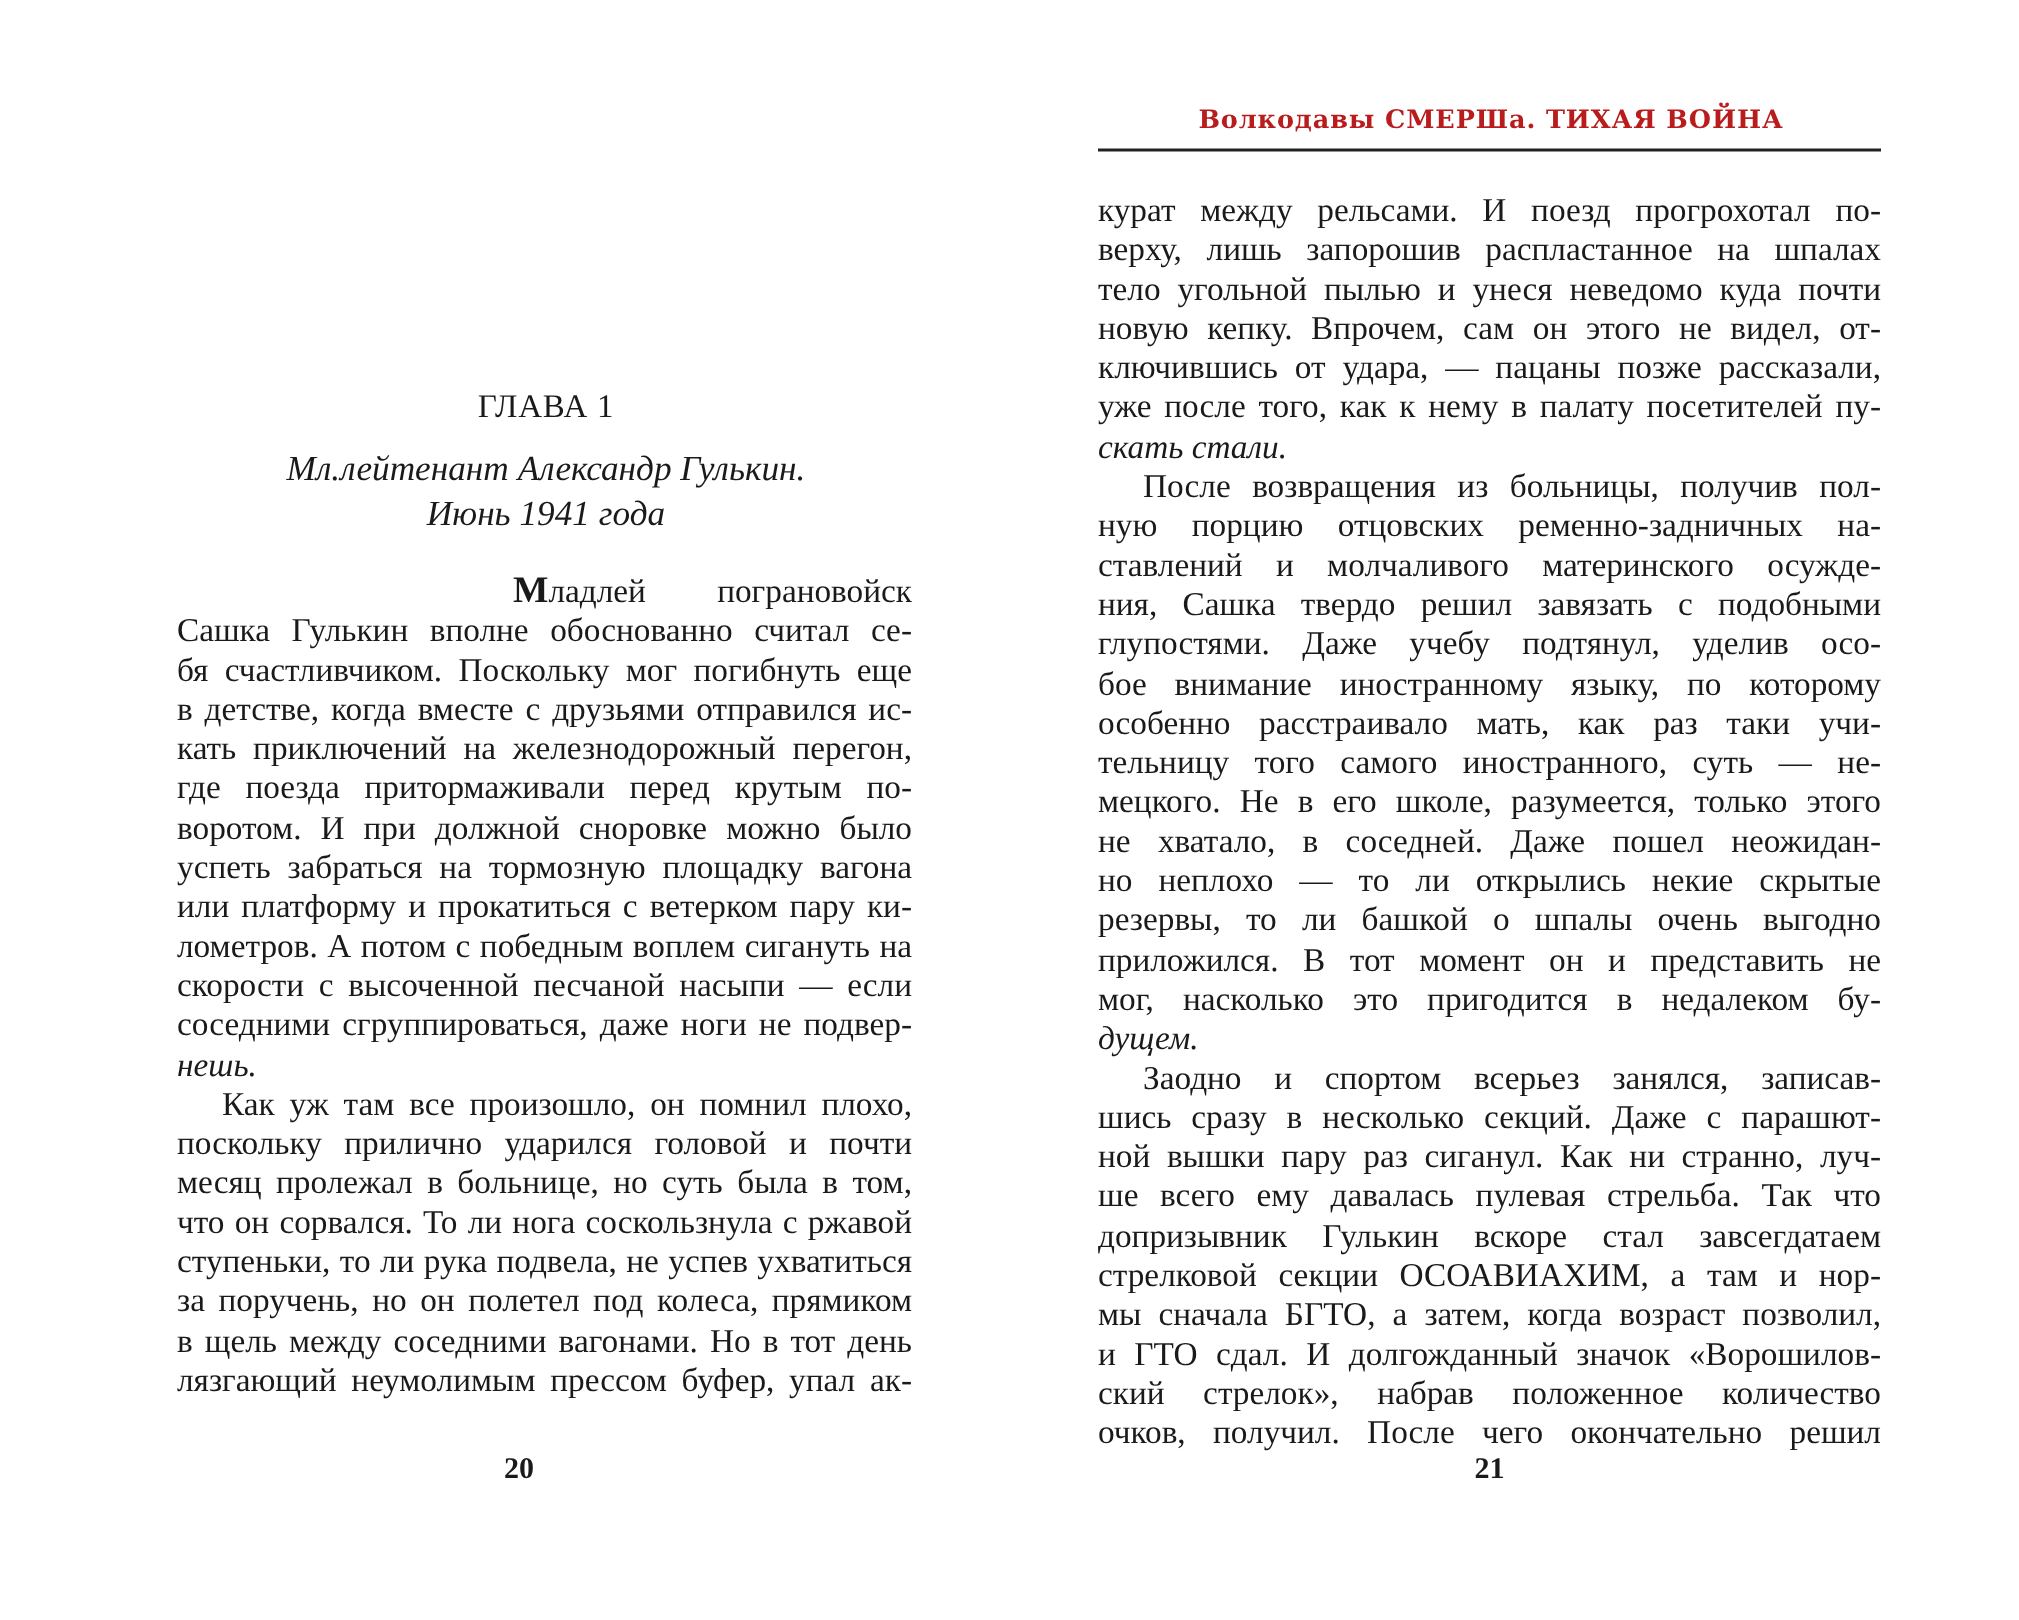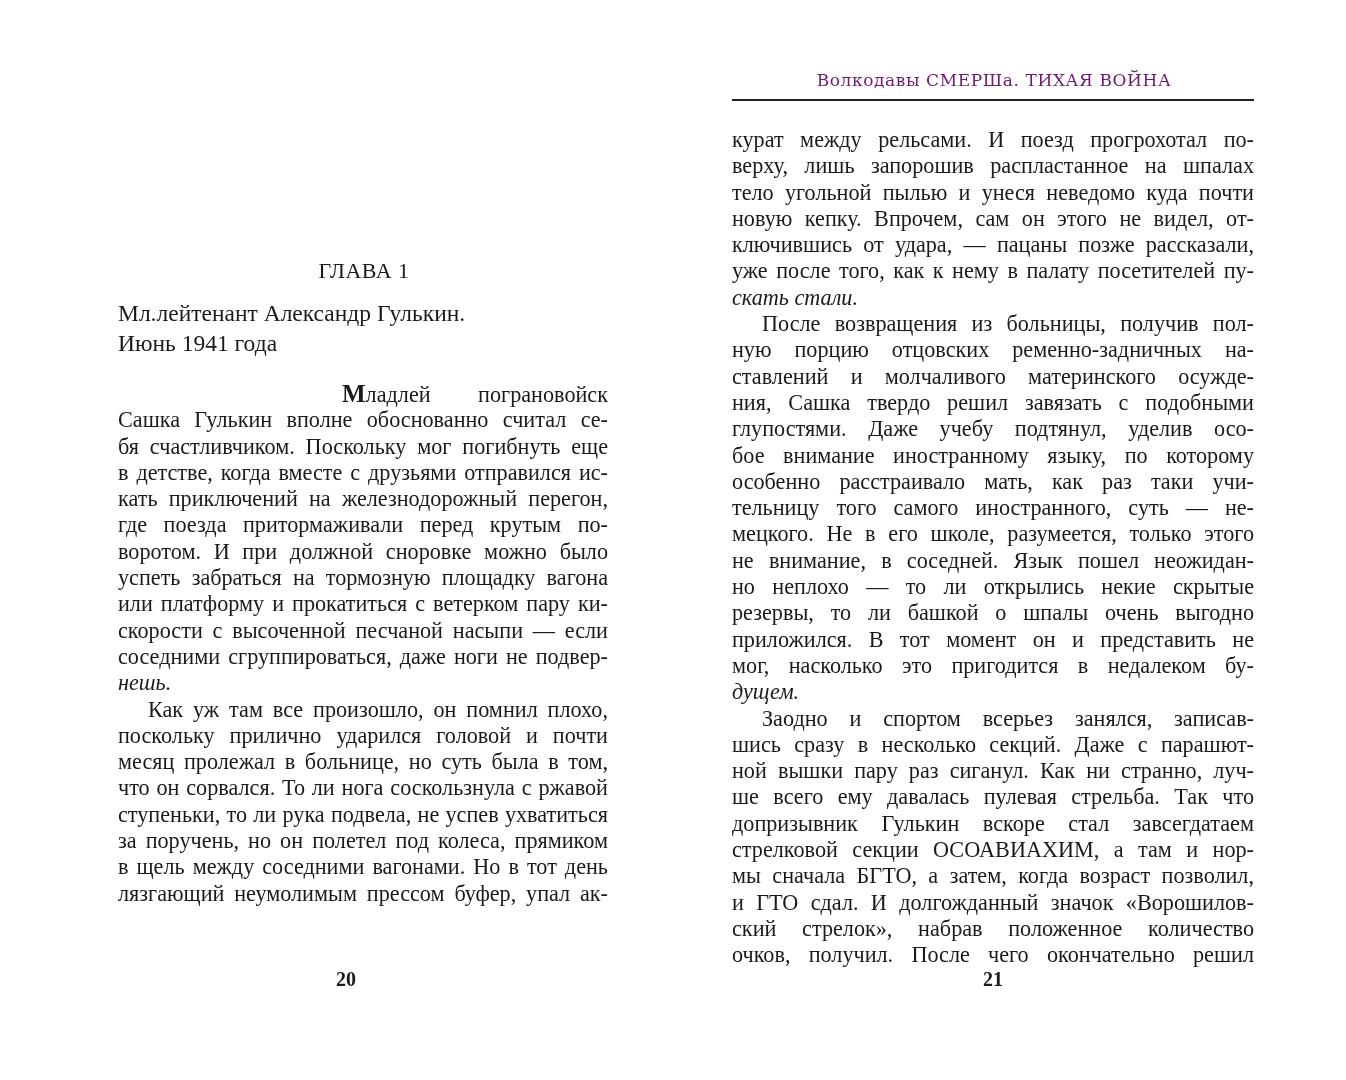--- a/index.html
+++ b/index.html
@@ -8,35 +8,35 @@
       background: #ffffff; position: relative;
       font-family: "Liberation Serif", "DejaVu Serif", serif;
       color: #1a1a1a;
     }
     .page { position: absolute; top: 0; height: 1080px; }
     .page-left { left: 0; width: 673px; }
     .page-right { left: 673px; width: 673px; }
 
     .running-head {
       position: absolute; left: 60px; top: 70px; width: 522px;
-      text-align: center; font-family: "DejaVu Serif", serif; font-weight: normal;
-      font-size: 17px; letter-spacing: 0.6px; color: #701a75;
+      text-align: center; font-family: "DejaVu Serif", serif; font-weight: bold;
+      font-size: 17px; letter-spacing: 0.6px; color: #b91c1c;
     }
     .head-rule {
       position: absolute; left: 59px; top: 99px; width: 522px; height: 2px;
       background: #222;
     }
 
     .chapter-title {
       position: absolute; left: 118px; width: 492px; top: 258px;
       text-align: center; font-weight: normal; font-size: 22px; letter-spacing: 0.5px;
     }
     .chapter-sub {
       position: absolute; left: 118px; width: 492px; top: 298px;
-      font-size: 23.5px; line-height: 30px;
+      text-align: center; font-style: italic; font-size: 23.5px; line-height: 30px;
     }
 
     .text-block {
       position: absolute; font-size: 22.2px; line-height: 26.3px;
       text-align: justify; hyphens: manual;
     }
     .text-block .line {
       display: block; height: 26.3px; white-space: nowrap;
       text-align: justify; text-align-last: justify;
     }
@@ -69,20 +69,21 @@
   <div class="text-block left-block">
     <span class="line dropcap-line"><span class="dropcap">М</span><span>ладлей пограновойск</span></span>
     <span class="line">Сашка Гулькин вполне обоснованно считал се-</span>
     <span class="line">бя счастливчиком. Поскольку мог погибнуть еще</span>
     <span class="line">в детстве, когда вместе с друзьями отправился ис-</span>
     <span class="line">кать приключений на железнодорожный перегон,</span>
     <span class="line">где поезда притормаживали перед крутым по-</span>
     <span class="line">воротом. И при должной сноровке можно было</span>
     <span class="line">успеть забраться на тормозную площадку вагона</span>
     <span class="line">или платформу и прокатиться с ветерком пару ки-</span>
+    <span class="line">лометров. А потом с победным воплем сигануть на</span>
     <span class="line">скорости с высоченной песчаной насыпи — если</span>
     <span class="line">соседними сгруппироваться, даже ноги не подвер-</span>
     <span class="line last">нешь.</span>
     <span class="line indent">Как уж там все произошло, он помнил плохо,</span>
     <span class="line">поскольку прилично ударился головой и почти</span>
     <span class="line">месяц пролежал в больнице, но суть была в том,</span>
     <span class="line">что он сорвался. То ли нога соскользнула с ржавой</span>
     <span class="line">ступеньки, то ли рука подвела, не успев ухватиться</span>
     <span class="line">за поручень, но он полетел под колеса, прямиком</span>
     <span class="line">в щель между соседними вагонами. Но в тот день</span>
@@ -106,21 +107,21 @@
     <span class="line last">скать стали.</span>
     <span class="line indent">После возвращения из больницы, получив пол-</span>
     <span class="line">ную порцию отцовских ременно-задничных на-</span>
     <span class="line">ставлений и молчаливого материнского осужде-</span>
     <span class="line">ния, Сашка твердо решил завязать с подобными</span>
     <span class="line">глупостями. Даже учебу подтянул, уделив осо-</span>
     <span class="line">бое внимание иностранному языку, по которому</span>
     <span class="line">особенно расстраивало мать, как раз таки учи-</span>
     <span class="line">тельницу того самого иностранного, суть — не-</span>
     <span class="line">мецкого. Не в его школе, разумеется, только этого</span>
-    <span class="line">не внимание, в соседней. Язык пошел неожидан-</span>
+    <span class="line">не хватало, в соседней. Даже пошел неожидан-</span>
     <span class="line">но неплохо — то ли открылись некие скрытые</span>
     <span class="line">резервы, то ли башкой о шпалы очень выгодно</span>
     <span class="line">приложился. В тот момент он и представить не</span>
     <span class="line">мог, насколько это пригодится в недалеком бу-</span>
     <span class="line last">дущем.</span>
     <span class="line indent">Заодно и спортом всерьез занялся, записав-</span>
     <span class="line">шись сразу в несколько секций. Даже с парашют-</span>
     <span class="line">ной вышки пару раз сиганул. Как ни странно, луч-</span>
     <span class="line">ше всего ему давалась пулевая стрельба. Так что</span>
     <span class="line">допризывник Гулькин вскоре стал завсегдатаем</span>

